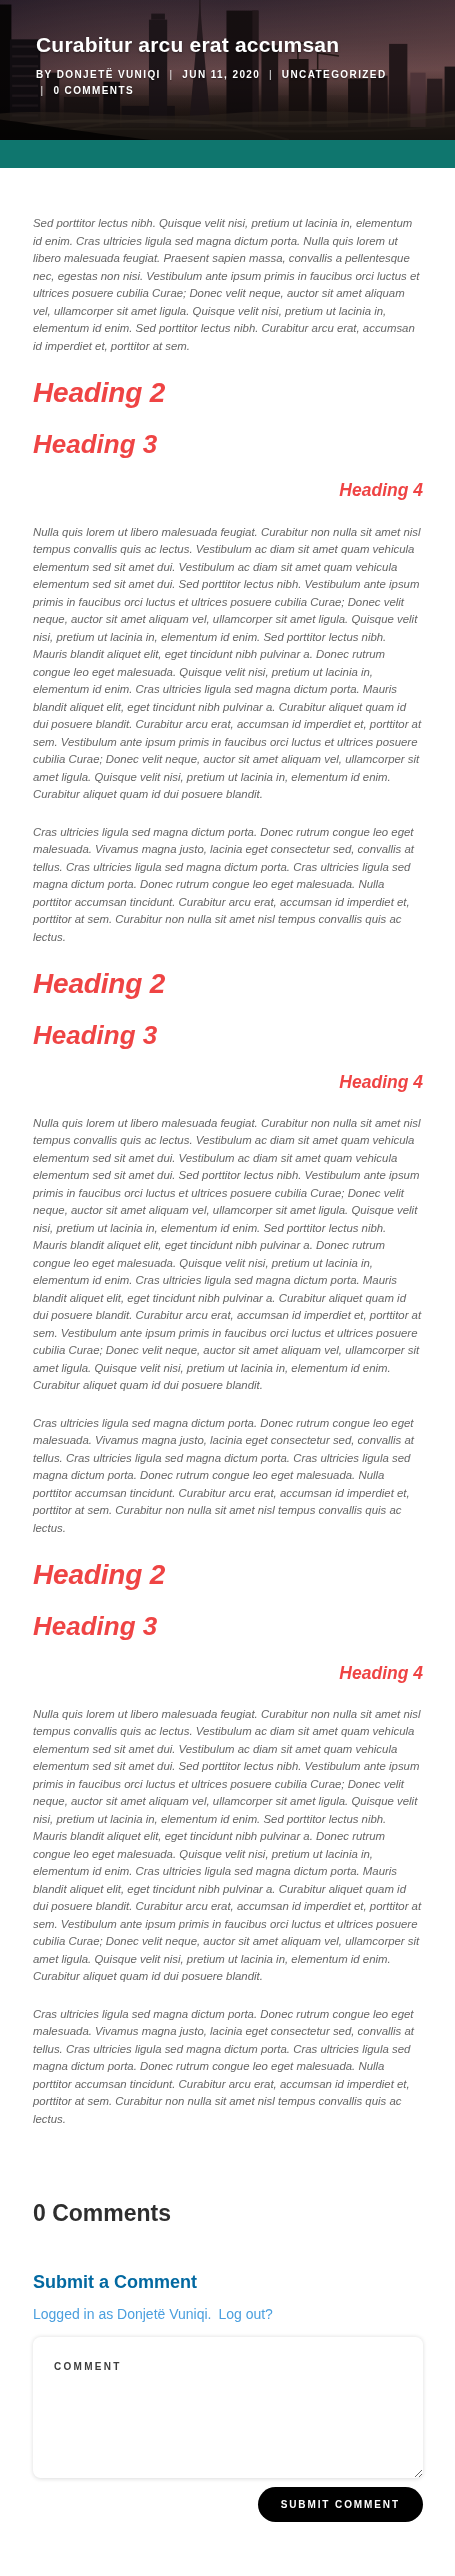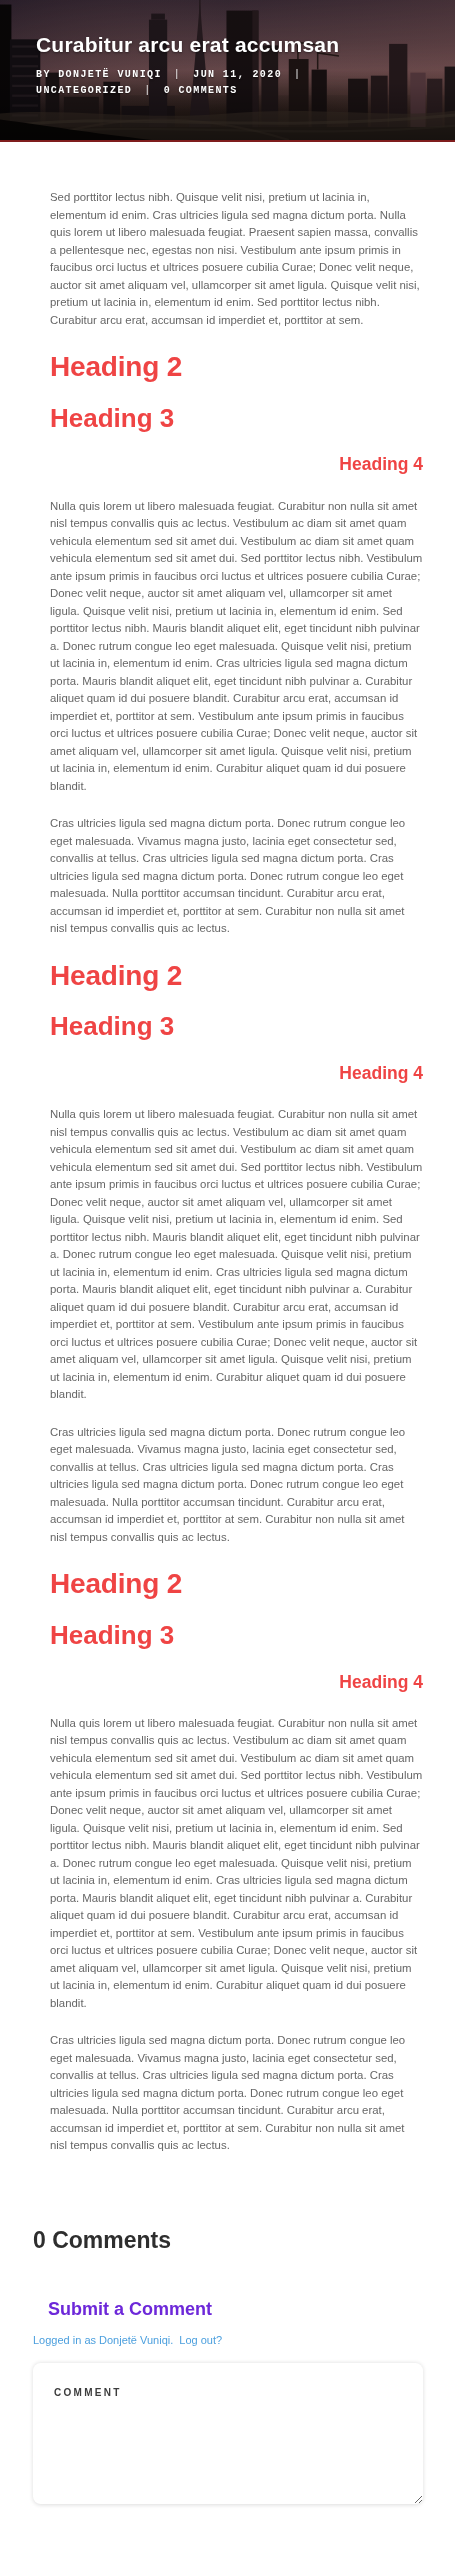--- a/index.html
+++ b/index.html
@@ -6,23 +6,23 @@
   body{
     width:456px;
     font-family:"Liberation Sans","DejaVu Sans",sans-serif;
     -webkit-font-smoothing:antialiased;
   }
   .page{width:456px;min-height:2576px;background:#fff;}
 
   
   .hero{
     position:relative;
-    width:456px;height:142px;
+    width:456px;height:168px;
     overflow:hidden;
-    background:#7f1d1d;
+    background:#0f766e;
   }
   .hero svg{position:absolute;inset:0;display:block;}
   .hero-inner{
     position:absolute;inset:0;
     padding:33px 36px 0 36px;
     box-sizing:border-box;
     z-index:2;
   }
   .post-title{
     margin:0;
@@ -36,27 +36,26 @@
   .byline{
     margin:10px 0 0 0;
     color:#ffffff;
     font-size:10px;
     line-height:16px;
     font-weight:700;
     letter-spacing:1.4px;
     text-transform:uppercase;
     text-shadow:0 0.8px 1.5px rgba(0,0,0,.5);
     max-width:365px;
-    font-family:Liberation Mono, monospace;
   }
   .byline a{color:#ffffff;text-decoration:none;}
   .byline .sep{margin:0 4.6px;font-weight:400;opacity:.95;}
 
   
-  .content{padding:47px 33px 0 50px;}
+  .content{padding:47px 33px 0 33px;font-style:italic;}
   .content p{
     margin:0 0 20px 0;
     color:#666666;
     font-size:11.4px;
     line-height:17.5px;
   }
   .content h2,.content h3,.content h4{
     color:#ef4444;
     font-weight:700;
     line-height:1.1;
@@ -69,29 +68,29 @@
   
   .comments{padding:0 33px 70px 33px;}
   .comment-count{
     margin:72px 0 0 0;
     color:#2e2e2e;
     font-size:23px;
     font-weight:800;
     line-height:1.2;
   }
   .submit-heading{
-    margin:44px 0 0 15px;
-    color:#6d28d9;
+    margin:44px 0 0 0;
+    color:#0369a1;
     font-size:18px;
     font-weight:700;
     line-height:1.2;
   }
   .logged-line{
     margin:12px 0 0 0;
-    font-size:11px;
+    font-size:14px;
     line-height:17.5px;
   }
   .logged-line a{color:#4b9fde;text-decoration:none;}
   .logged-line a.logged{margin-right:3px;}
   .comment-form{margin:0;}
   .comment-textarea{
     display:block;
     box-sizing:border-box;
     width:100%;
     height:141px;
@@ -253,17 +252,20 @@
 
     <h3 class="submit-heading">Submit a Comment</h3>
 
     <p class="logged-line">
       <a href="#" class="logged">Logged in as Donjetë Vuniqi.</a>
       <a href="#">Log out?</a>
     </p>
 
     <form class="comment-form">
       <textarea class="comment-textarea" placeholder="COMMENT" style=""></textarea>
+      <div class="submit-row">
+        <button type="submit" class="submit-button">SUBMIT COMMENT</button>
+      </div>
     </form>
   </section>
 
 </div>
 
 
 </body></html>

